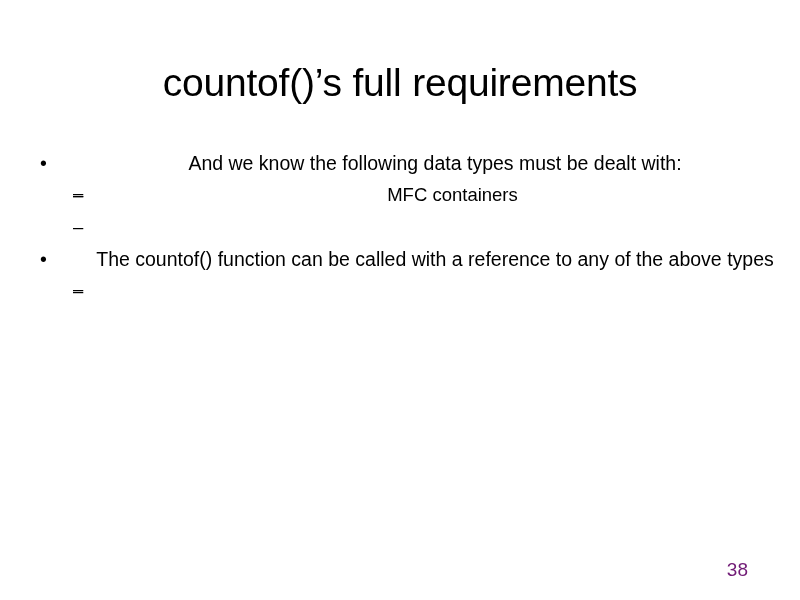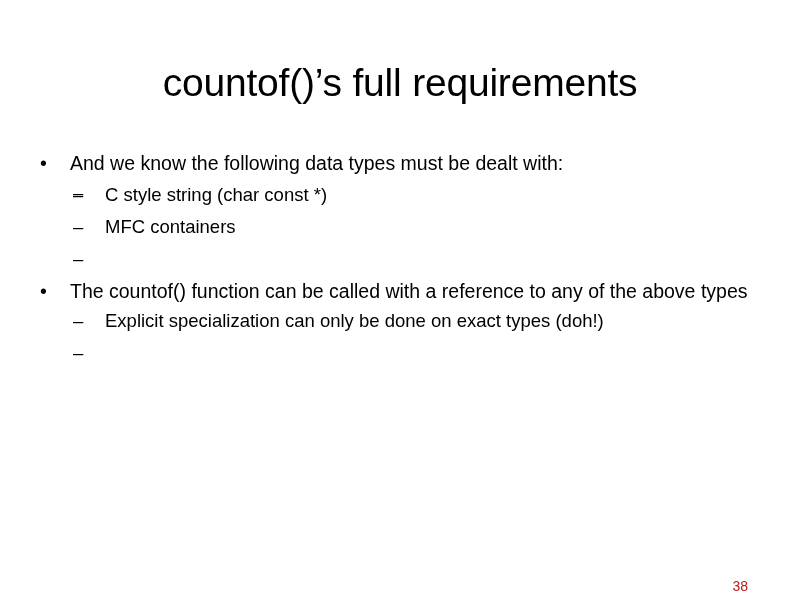--- a/index.html
+++ b/index.html
@@ -66,34 +66,35 @@
   }
   .bullet-l2 > .marker {
     position: absolute;
     left: 73px;
     top: 0px;
     font-size: 18.5px;
     line-height: 26px;
   }
   .bullet-text {
     display: block;
+    text-align: center;
   }
   .group-gap {
     height: 32px;
   }
   .first-l2 {
     margin-top: 4px;
   }
   .page-number {
     position: absolute;
     right: 52px;
-    bottom: 17px;
-    font-size: 14px;
+    bottom: 33px;
+    font-size: 19px;
     line-height: 18px;
-    color: #b91c1c;
+    color: #701a75;
   }
 </style>
 </head>
 <body>
 
 <div class="slide">
 
   <div class="slide-title">countof()’s full requirements</div>
 
   <div class="body-content">
@@ -102,42 +103,40 @@
       <span class="marker">•</span>
       <span class="bullet-text">And we know the following data types must be dealt with:</span>
     </div>
 
     <div class="bullet-l2 first-l2">
       <span class="marker">–</span>
     </div>
 
     <div class="bullet-l2">
       <span class="marker">–</span>
-      <span class="bullet-text">C style string (char const *)</span>
     </div>
 
     <div class="bullet-l2">
       <span class="marker">–</span>
       <span class="bullet-text">MFC containers</span>
     </div>
 
     <div class="bullet-l2">
       <span class="marker">–</span>
     </div>
 
     <div class="group-gap"></div>
 
     <div class="bullet-l1">
       <span class="marker">•</span>
       <span class="bullet-text">The countof() function can be called with a reference to any of the above types</span>
     </div>
 
     <div class="bullet-l2 first-l2">
       <span class="marker">–</span>
-      <span class="bullet-text">Explicit specialization can only be done on exact types (doh!)</span>
     </div>
 
     <div class="bullet-l2">
       <span class="marker">–</span>
     </div>
 
   </div>
 
   <div class="page-number">38</div>
 

